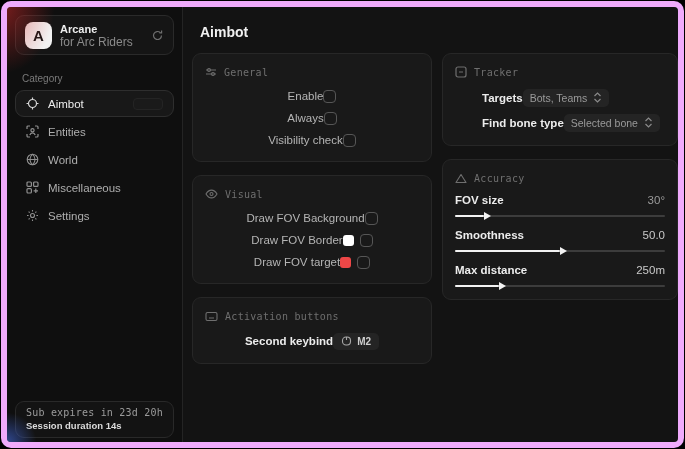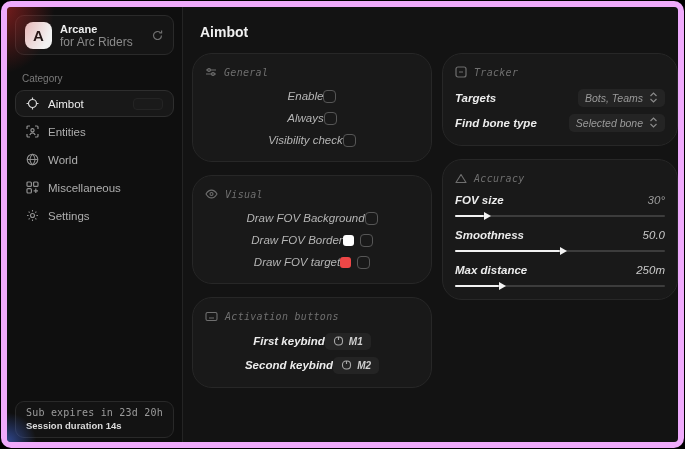--- a/index.html
+++ b/index.html
@@ -46,40 +46,40 @@
   }
   .sub-exp { font-family:"DejaVu Sans Mono", monospace; font-size:10px; color:#9c9c9c; letter-spacing:.2px; }
   .sess-dur { font-size:9.5px; font-weight:bold; color:#dcdcdc; margin-top:2px; }
   
   .main { flex:1; padding:17px 14px 0 9px; background:#131313; }
   .page-title { font-size:14px; font-weight:bold; color:#f1f1f1; margin:0 0 13px 8px; }
   .columns { display:flex; gap:10px; }
   .col-left  { width:240px; display:flex; flex-direction:column; gap:13px; }
   .col-right { width:236px; display:flex; flex-direction:column; gap:13px; }
   .card {
-    background:#191919; border:1px solid #272727; border-radius:20px; padding:8px 12px 10px;font-style:italic;
+    background:#191919; border:1px solid #272727; border-radius:9px; padding:8px 12px 10px;
   }
   .card-title {
     display:flex; align-items:center; gap:7px; color:#6f6f6f;
     font-family:"DejaVu Sans Mono", monospace; font-size:10px; letter-spacing:.3px;
     height:20px; margin-bottom:3px;
   }
   .card-title .cicon { display:flex; color:#6f6f6f; }
   .crow { height:22px; display:flex; align-items:center; justify-content:center; }
   .crow-label { font-size:11.5px; color:#b5b5b5; }
   .crow-label.strong { color:#ececec; font-weight:bold; }
   .checkbox { width:13px; height:13px; border:1.5px solid #565656; border-radius:4px; background:transparent; }
   .right-group { display:flex; align-items:center; gap:6px; }
   .swatch { width:11px; height:11px; border-radius:3px; }
   .key-pill {
     display:flex; align-items:center; gap:5px; background:#242424; border-radius:5px;
     padding:3px 8px; color:#cfcfcf; font-size:10px; font-weight:bold;
   }
   .key-pill .kicon { display:flex; color:#a8a8a8; }
-  .trow { height:25px; display:flex; align-items:center; justify-content:space-between; }
+  .trow { height:25px; display:flex; align-items:center; justify-content:flex-start;margin-left:27px; }
   .dropdown {
     display:flex; align-items:center; gap:6px; background:#242424; border-radius:5px;
     padding:3px 7px; color:#9a9a9a; font-size:10.5px; max-width:150px; white-space:nowrap;
   }
   .dropdown .dicon { display:flex; color:#8a8a8a; }
   .slider-group { margin-bottom:9px; }
   .slider-group:last-child { margin-bottom:2px; }
   .srow { height:18px; display:flex; align-items:center; justify-content:space-between; }
   .s-value { font-size:11.5px; color:#c9c9c9; }
   .s-value.dim { color:#9a9a9a; }
@@ -240,32 +240,20 @@
           <div class="card-title">
             <span class="cicon">
               <svg width="13" height="11" viewBox="0 0 13 11" fill="none" stroke="currentColor" stroke-width="1.1">
                 <rect x="1" y="1.5" width="11" height="8" rx="1.5"></rect>
                 <path d="M3 4h.01M5.5 4h.01M8 4h.01M10 4h.01M4 7h5"></path>
               </svg>
             </span>
             <span>Activation buttons</span>
           </div>
           <div class="crow" style="height:24px">
-            <span class="crow-label strong">First keybind</span>
-            <span class="key-pill">
-              <span class="kicon">
-                <svg width="11" height="10" viewBox="0 0 11 10" fill="none" stroke="currentColor" stroke-width="1.1">
-                  <rect x="1.5" y="1" width="8" height="8" rx="3.5"></rect>
-                    <path d="M5.5 1v3"></path>
-                </svg>
-              </span>
-              <span>M1</span>
-            </span>
-          </div>
-          <div class="crow" style="height:24px">
             <span class="crow-label strong">Second keybind</span>
             <span class="key-pill">
               <span class="kicon">
                 <svg width="11" height="10" viewBox="0 0 11 10" fill="none" stroke="currentColor" stroke-width="1.1">
                   <rect x="1.5" y="1" width="8" height="8" rx="3.5"></rect>
                     <path d="M5.5 1v3"></path>
                 </svg>
               </span>
               <span>M2</span>
             </span>

